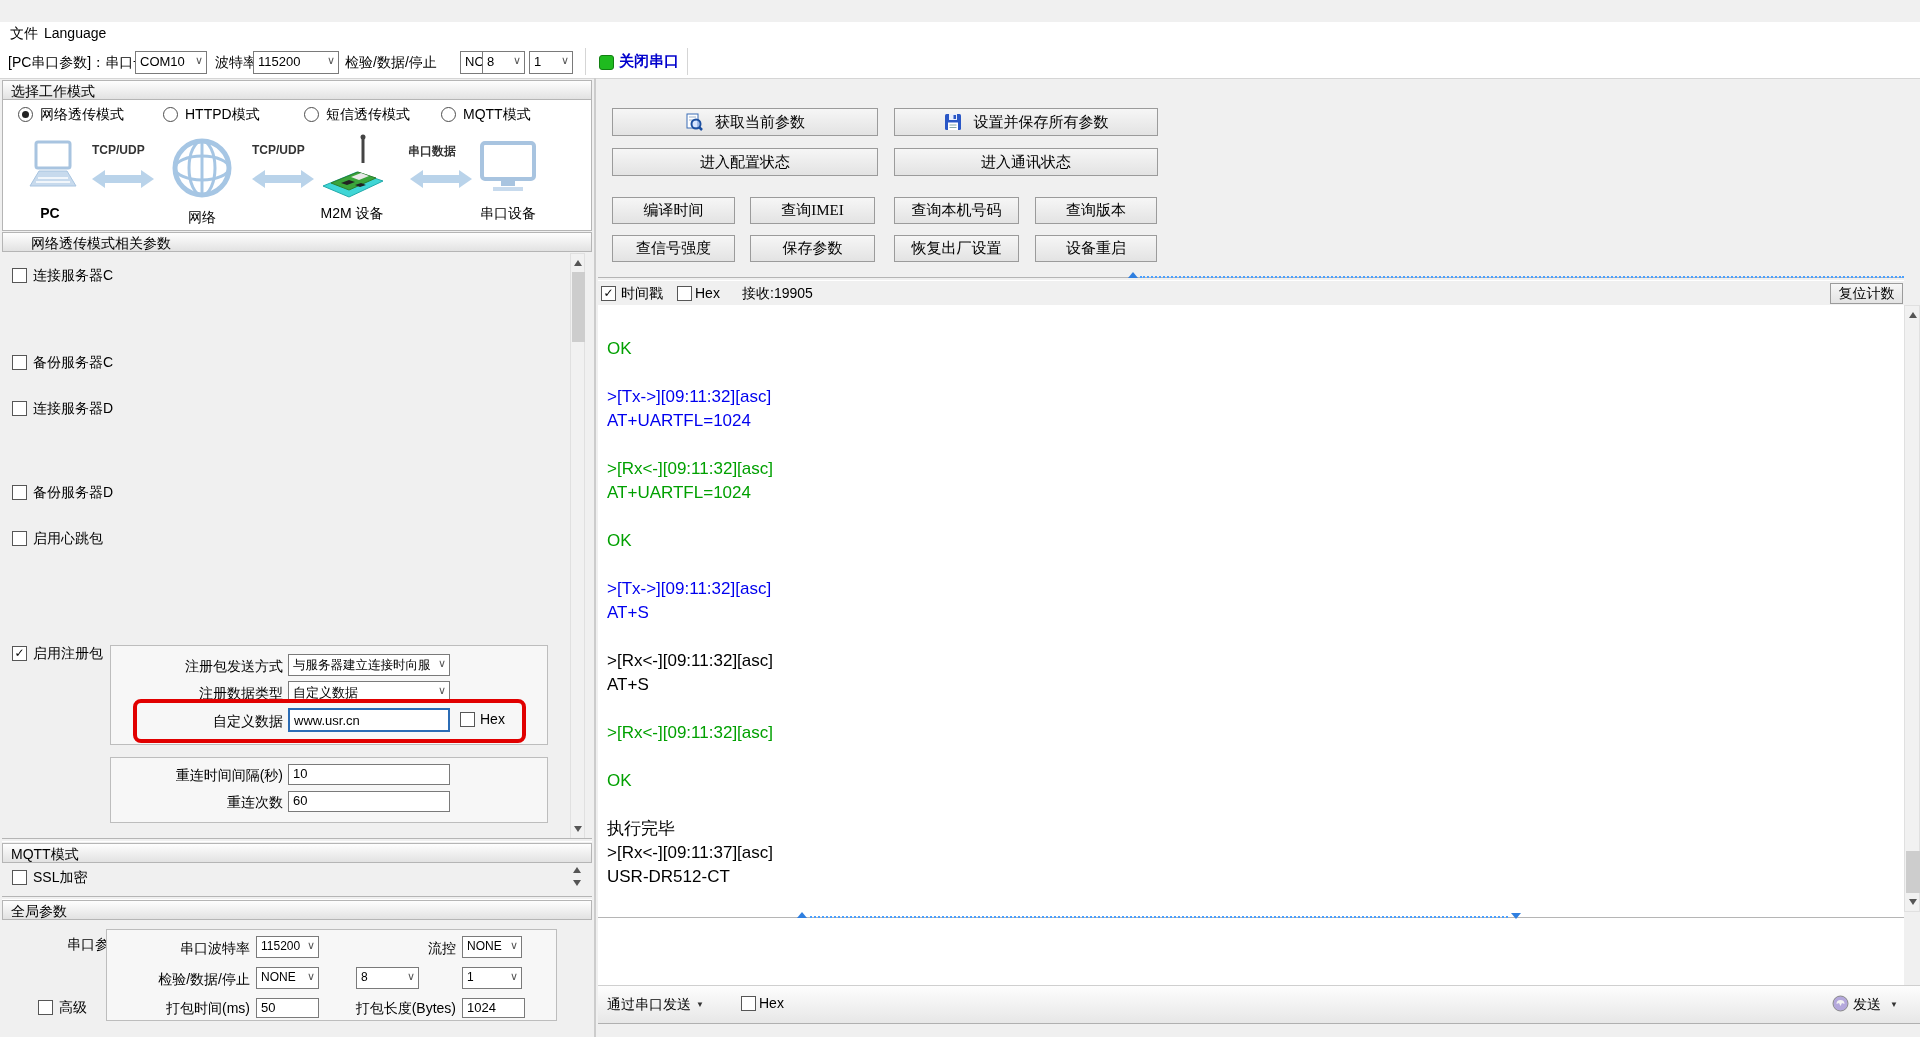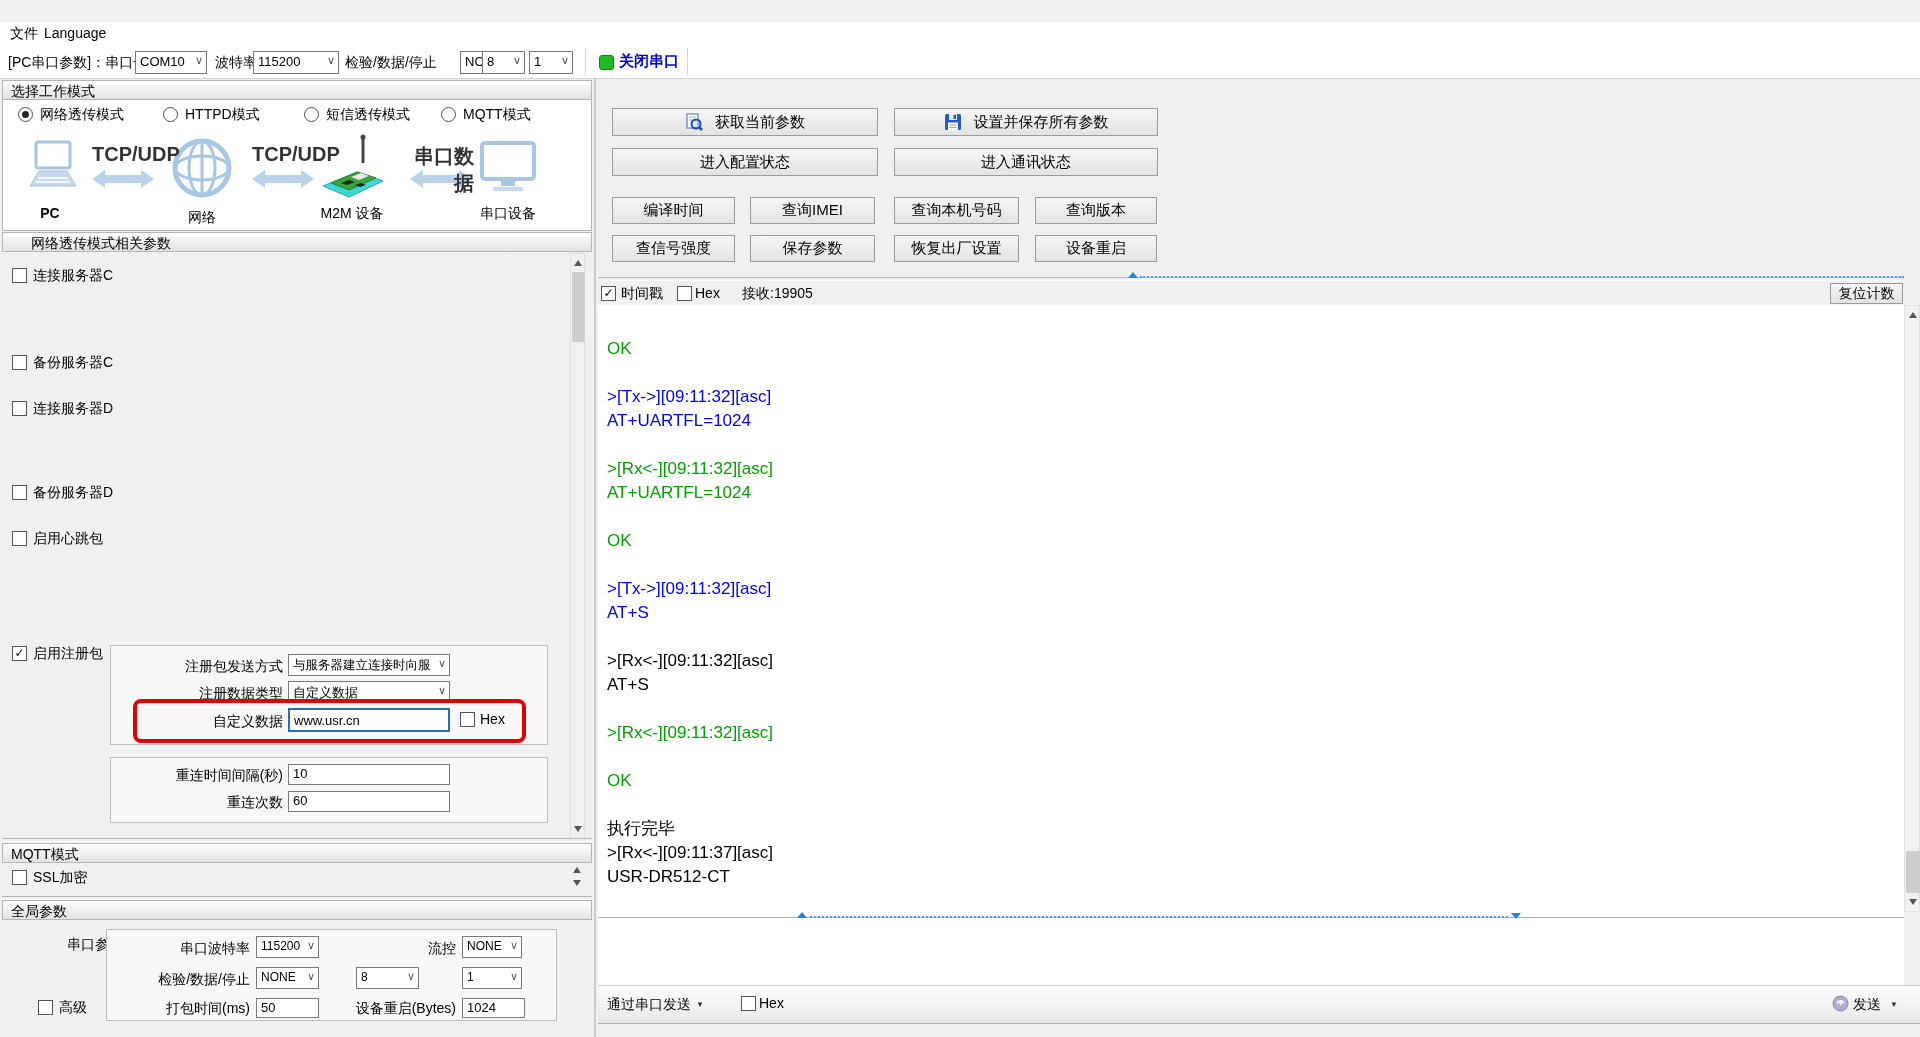--- a/index.html
+++ b/index.html
@@ -30,39 +30,39 @@
   
   .radio{width:13px;height:13px;border:1px solid #4d4d4d;border-radius:50%;background:#fff;}
   .radio.sel::after{content:"";position:absolute;left:3px;top:3px;width:7px;height:7px;border-radius:50%;background:#222;}
   .cbx{width:13px;height:13px;border:1px solid #565656;background:#fff;font-size:12px;line-height:13px;text-align:center;box-sizing:content-box;}
   .lbl{font-size:14px;white-space:nowrap;}
   .rlabel{text-align:right;font-size:14px;white-space:nowrap;}
   .inp{background:#fff;border:1px solid #7a7a7a;box-sizing:border-box;font-size:13px;padding:1px 4px;white-space:nowrap;overflow:hidden;}
   .inp.focus{border:2px solid #2b6cb5;}
   .redbox{border:4px solid #e10000;border-radius:8px;background:transparent;}
   .btn{background:linear-gradient(#f6f6f6,#e3e3e3);border:1px solid #9b9b9b;box-sizing:border-box;
-       display:flex;align-items:center;justify-content:center;font-size:15px;gap:12px;white-space:nowrap;}
+       display:flex;align-items:center;justify-content:center;font-size:15px;gap:12px;white-space:nowrap;font-family:Liberation Serif, serif;}
   .btn-sm{font-size:14px;}
   
   .sb-track{background:#f1f1f1;border:1px solid #e0e0e0;box-sizing:border-box;}
   .sb-thumb{background:#cdcdcd;}
   .tri{width:0;height:0;}
   .tri-up{border-left:4px solid transparent;border-right:4px solid transparent;border-bottom:6px solid #555;}
   .tri-down{border-left:4px solid transparent;border-right:4px solid transparent;border-top:6px solid #555;}
   .btri-up{border-left:5px solid transparent;border-right:5px solid transparent;border-bottom:6px solid #2f7fe0;}
   .btri-down{border-left:5px solid transparent;border-right:5px solid transparent;border-top:6px solid #2f7fe0;}
   .dotline{border-top:2px dotted #4aa0ff;}
   
   .logpane{background:#fff;}
   .log-line{font-size:17px;line-height:24px;white-space:pre;}
   .log-line.green{color:#00a000;}
   .log-line.blue{color:#0000ee;}
   .log-line.black{color:#000;}
   .diag-label{font-size:14px;text-align:center;}
-  .link-label{font-size:20px;font-weight:bold;color:#333;text-align:right;}
+  .link-label{font-size:12px;font-weight:bold;color:#333;text-align:left;}
   .sendbar{background:linear-gradient(#fdfdfd,#e7e7e7);border-top:1px solid #cfcfcf;border-bottom:1px solid #b0b0b0;}
   .ddarrow{font-size:8px;color:#333;}
 </style>
 </head>
 <body>
 
 <div id="root">
 
 
   <div class="abs menubar">
@@ -257,21 +257,21 @@
     <span class="ctext" style="font-size:12px;">8</span>
     <span class="chev">∨</span>
   </div>
   <div class="abs combo" style="left:462px;top:967px;width:60px;height:22px;">
     <span class="ctext" style="font-size:12px;">1</span>
     <span class="chev">∨</span>
   </div>
 
   <div class="abs rlabel" style="left:130px;top:1000px;width:120px;">打包时间(ms)</div>
   <div class="abs inp" style="left:256px;top:998px;width:63px;height:20px;">50</div>
-  <div class="abs rlabel" style="left:350px;top:1000px;width:106px;">设备重启(Bytes)</div>
+  <div class="abs rlabel" style="left:350px;top:1000px;width:106px;">打包长度(Bytes)</div>
   <div class="abs inp" style="left:462px;top:998px;width:63px;height:20px;">1024</div>
 
   <div class="abs" style="left:38px;top:1000px;">
     <span class="abs cbx" style="left:0;top:0;"></span>
     <span class="abs lbl" style="left:21px;top:-1px;">高级</span>
   </div>
 
   <div class="abs" style="left:594px;top:78px;width:2px;height:959px;background:#cccccc;"></div>
 
 

